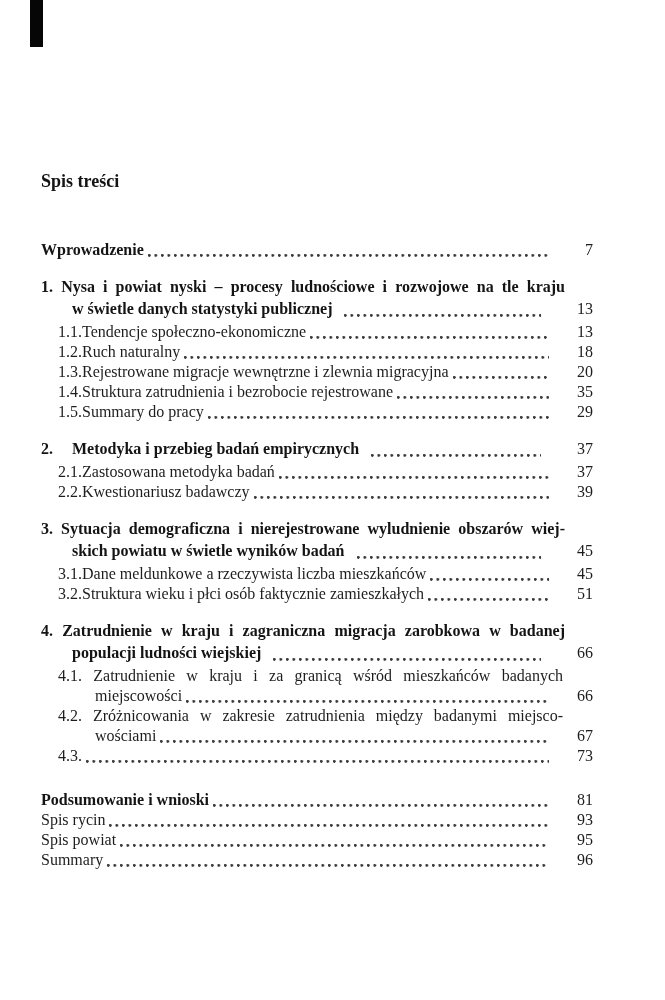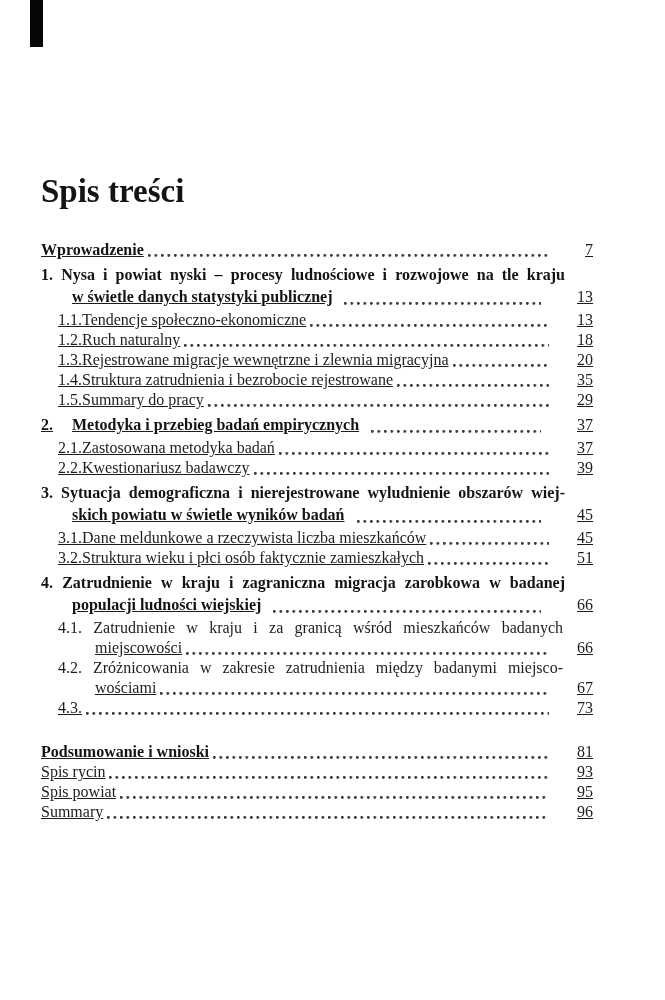--- a/index.html
+++ b/index.html
@@ -17,41 +17,40 @@
   }
   .scan-mark {
     position: absolute;
     left: 30px; top: 0;
     width: 13px; height: 47px;
     background: #060606;
   }
   .title {
     position: absolute;
     left: 41px; top: 154px;
-    font-size: 33px;
+    font-size: 18px;
     font-weight: bold;
     line-height: 30px;
     color: #141414;
   }
   .toc {
     position: absolute;
     left: 41px; top: 240px;
     width: 552px;
     font-size: 16px;
     color: #1d1d1d;
   }
   .row {
     display: flex;
     align-items: center;
     height: 20px;
     line-height: 20px;
-    text-decoration: underline;
   }
   .hrow { height: 22px; line-height: 22px; gap: 8px; }
-  .chap { margin-top: 4px; }
+  .chap { margin-top: 16px; }
   .subs { margin-top: 2px; }
   .endg { margin-top: 24px; }
   .b { font-weight: bold; color: #141414; }
   .num { flex: none; width: 23px; }
   .sub { padding-left: 17px; }
   .subnum { flex: none; width: 24px; }
   .sp22 { flex: none; width: 23px; }
   .sp37 { flex: none; width: 37px; }
   .lbl { white-space: nowrap; }
   .l1j {

